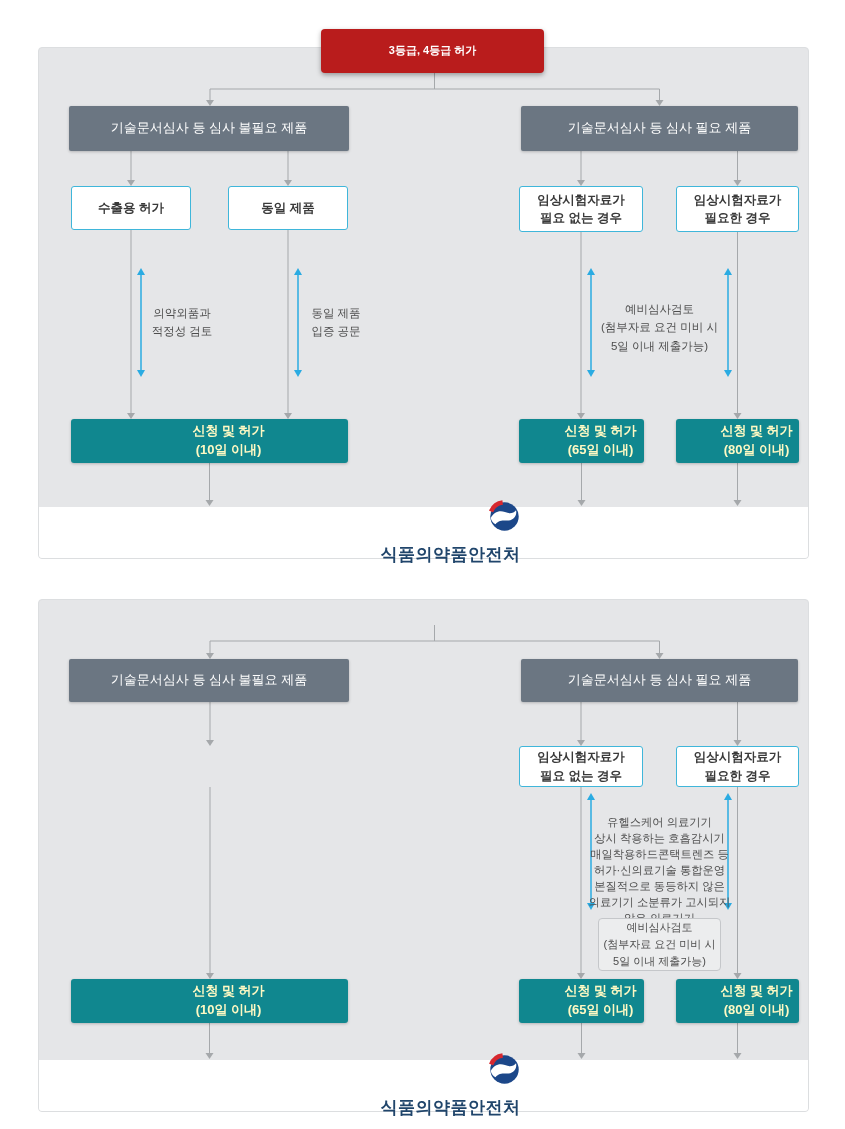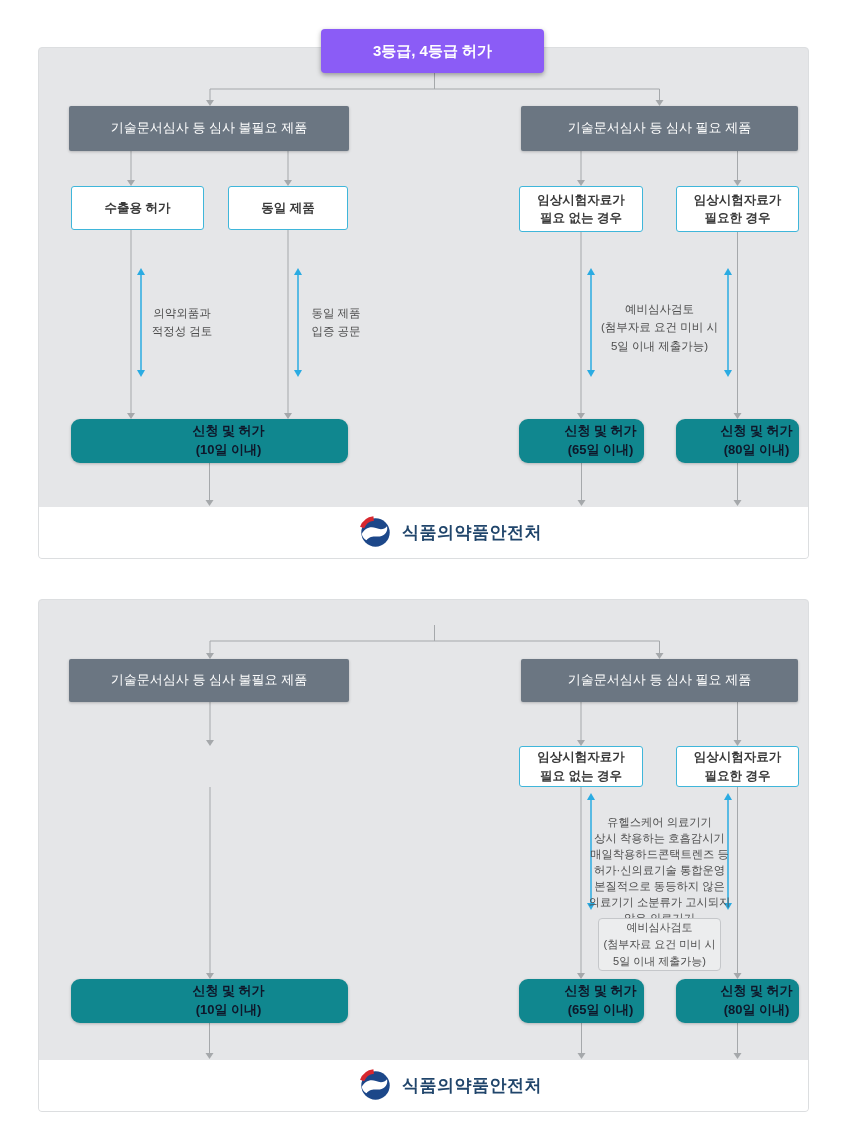--- a/index.html
+++ b/index.html
@@ -3,37 +3,37 @@
 <meta charset="utf-8">
 <style>
   html,body{margin:0;padding:0;background:#ffffff;}
   .page{position:relative;width:845px;height:1129px;background:#ffffff;
         font-family:"Liberation Sans","DejaVu Sans",sans-serif;overflow:hidden;}
   .panel{position:absolute;left:38px;width:769px;background:#e5e6e8;
          border:1px solid #dcdee0;border-radius:4px;}
   .lines{position:absolute;left:0;top:0;pointer-events:none;}
   .bx{position:absolute;display:flex;align-items:center;justify-content:center;
       text-align:center;white-space:pre-line;box-sizing:border-box;line-height:1.45;}
-  .titlebox{background:#8b5cf6;color:#ffffff;font-weight:700;font-size:15px;
+  .titlebox{background:#b91c1c;color:#ffffff;font-weight:700;font-size:11px;
             border-radius:4px;box-shadow:0 2px 5px rgba(0,0,0,.35);z-index:3;}
   .grayhead{background:#6b7682;color:#ffffff;font-size:13px;font-weight:500;
             border-radius:2px;box-shadow:0 1px 3px rgba(0,0,0,.22);z-index:2;}
   .whitebox{background:#ffffff;border:1.5px solid #3fb6da;color:#3a3a3a;
             font-size:12.5px;font-weight:600;border-radius:3px;z-index:2;}
-  .tealbox{background:#10878f;color:#0f172a;font-size:13px;font-weight:700;
-           border-radius:9px;box-shadow:0 1px 3px rgba(0,0,0,.22);z-index:2;padding-left:38px;}
+  .tealbox{background:#10878f;color:#fef9c3;font-size:13px;font-weight:700;
+           border-radius:3px;box-shadow:0 1px 3px rgba(0,0,0,.22);z-index:2;padding-left:38px;}
   .note{position:absolute;color:#4d4d4d;font-size:11.5px;line-height:1.6;
         text-align:center;white-space:pre-line;z-index:2;}
   .longnote{position:absolute;color:#4d4d4d;font-size:11.3px;line-height:16px;
         text-align:center;white-space:pre-line;z-index:2;margin-top:17px;}
   .notebox{background:#ecedee;border:1px solid #c5c7ca;border-radius:4px;
            color:#4d4d4d;font-size:11px;font-weight:400;line-height:1.55;z-index:2;}
   .footerbar{position:absolute;left:0;right:0;bottom:0;height:51px;background:#ffffff;
              border-radius:0 0 3px 3px;display:flex;align-items:center;justify-content:center;z-index:2;}
-  .footer-inner{display:flex;align-items:center;gap:10px;transform:translateX(27px);}
+  .footer-inner{display:flex;align-items:flex-end;gap:10px;transform:translateX(27px);flex-direction:column;}
   .agency-name{color:#20456b;font-size:17px;font-weight:700;letter-spacing:.5px;}
 </style>
 </head>
 <body>
 
 <div class="page">
 
   <section class="panel" style="top:47px;height:510px;">
     <svg class="lines" width="769" height="510" viewBox="0 0 769 510">
       <g stroke="#a5a8ab" stroke-width="1" fill="none">
@@ -84,21 +84,21 @@
         <path d="M685 227 L693 227 L689 220 Z"></path>
           <path d="M685 322 L693 322 L689 329 Z"></path>
       </g>
     </svg>
 
     <div class="bx titlebox" style="left:282px;top:-19px;width:223px;height:44px;">3등급, 4등급 허가</div>
 
     <div class="bx grayhead" style="left:30px;top:58px;width:280px;height:45px;">기술문서심사 등 심사 불필요 제품</div>
     <div class="bx grayhead" style="left:482px;top:58px;width:277px;height:45px;">기술문서심사 등 심사 필요 제품</div>
 
-    <div class="bx whitebox" style="left:32px;top:138px;width:133px;height:44px;">수출용 허가</div>
+    <div class="bx whitebox" style="left:32px;top:138px;width:120px;height:44px;">수출용 허가</div>
     <div class="bx whitebox" style="left:189px;top:138px;width:120px;height:44px;">동일 제품</div>
     <div class="bx whitebox" style="left:480px;top:138px;width:124px;height:46px;">임상시험자료가
 필요 없는 경우</div>
     <div class="bx whitebox" style="left:637px;top:138px;width:123px;height:46px;">임상시험자료가
 필요한 경우</div>
 
     <div class="note" style="left:103px;top:256px;width:80px;">의약외품과
 적정성 검토</div>
     <div class="note" style="left:257px;top:256px;width:80px;">동일 제품
 입증 공문</div>

